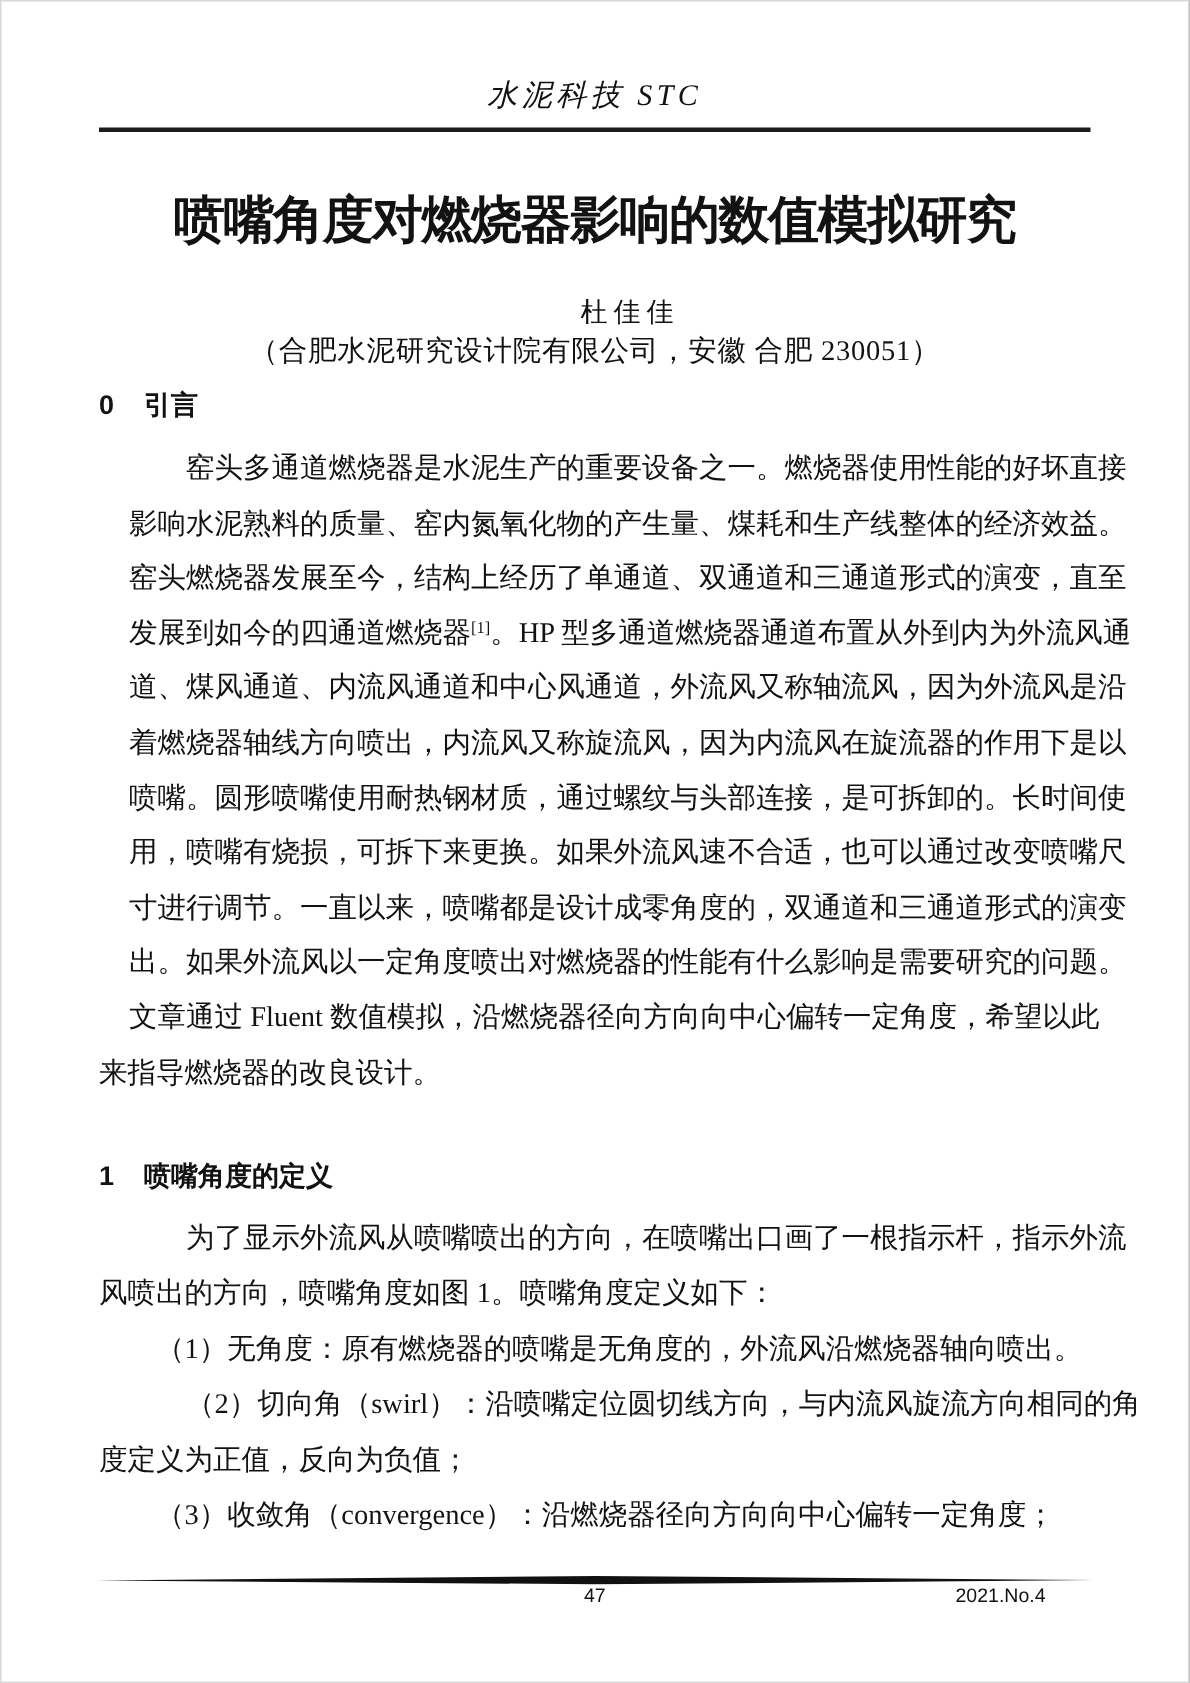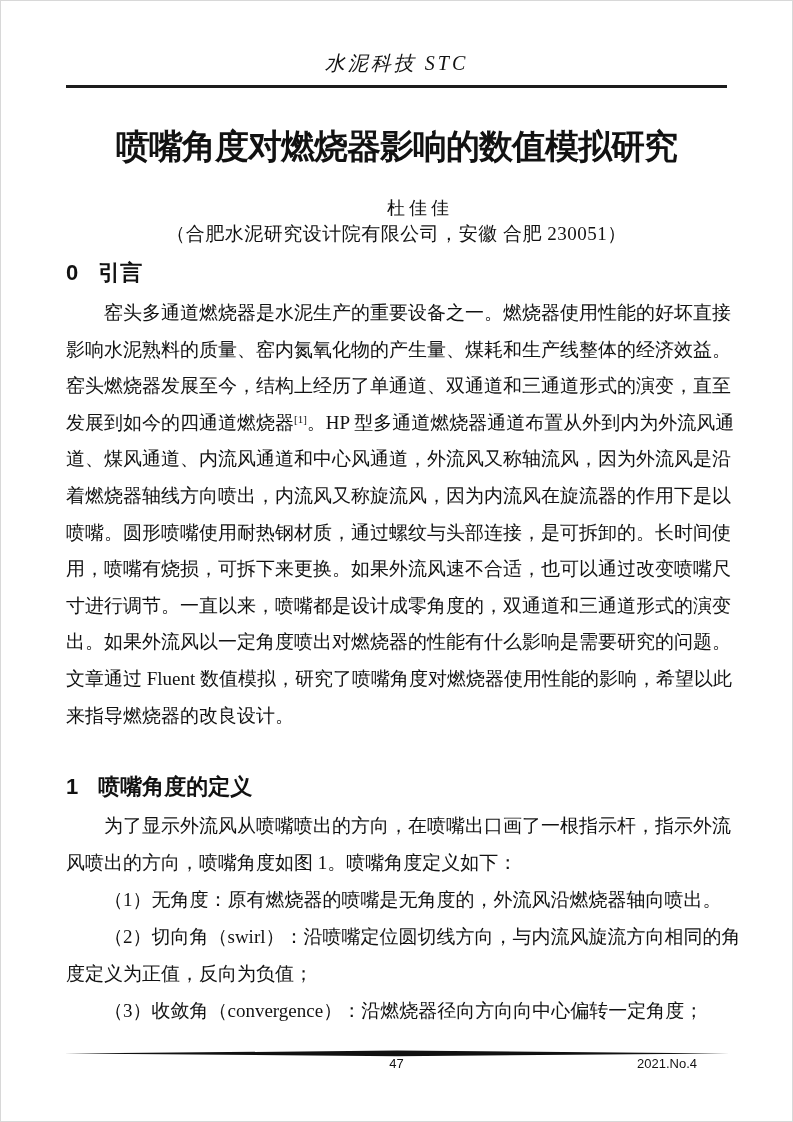--- a/index.html
+++ b/index.html
@@ -35,36 +35,37 @@
     font-size:18px;letter-spacing:4px;padding-left:47px;
   }
   .affil{
     position:absolute;top:221px;left:0;right:0;
     text-align:center;
     font-size:19px;letter-spacing:0.5px;
   }
   .sec-head{
     position:absolute;left:66px;
     font-family:"Liberation Sans","DejaVu Sans",sans-serif;
-    font-size:22px;font-weight:bold;
+    font-size:18px;font-weight:bold;
   }
   .sec-num{margin-right:20px;}
   .body-block{
     position:absolute;left:66px;width:661px;
   }
   .line{
     font-size:19px;
     line-height:36.6px;
     white-space:nowrap;
     text-align:left;
   }
   .sec1 .line{line-height:37px;}
   .fill{
     text-align:justify;
     text-align-last:justify;
+    margin-left:20px;
   }
   .indent{text-indent:2em;}
   .cite{
     font-size:11px;
     line-height:0;
     vertical-align:6px;
   }
   .foot-rule{
     position:absolute;left:64px;top:1050px;
   }
@@ -100,21 +101,21 @@
     <div class="line indent fill">窑头多通道燃烧器是水泥生产的重要设备之一。燃烧器使用性能的好坏直接</div>
     <div class="line fill">影响水泥熟料的质量、窑内氮氧化物的产生量、煤耗和生产线整体的经济效益。</div>
     <div class="line fill">窑头燃烧器发展至今，结构上经历了单通道、双通道和三通道形式的演变，直至</div>
     <div class="line fill"><span>发展到如今的四通道燃烧器</span><sup class="cite">[1]</sup><span>。HP 型多通道燃烧器通道布置从外到内为外流风通</span></div>
     <div class="line fill">道、煤风通道、内流风通道和中心风通道，外流风又称轴流风，因为外流风是沿</div>
     <div class="line fill">着燃烧器轴线方向喷出，内流风又称旋流风，因为内流风在旋流器的作用下是以</div>
     <div class="line fill">喷嘴。圆形喷嘴使用耐热钢材质，通过螺纹与头部连接，是可拆卸的。长时间使</div>
     <div class="line fill">用，喷嘴有烧损，可拆下来更换。如果外流风速不合适，也可以通过改变喷嘴尺</div>
     <div class="line fill">寸进行调节。一直以来，喷嘴都是设计成零角度的，双通道和三通道形式的演变</div>
     <div class="line fill">出。如果外流风以一定角度喷出对燃烧器的性能有什么影响是需要研究的问题。</div>
-    <div class="line fill">文章通过 Fluent 数值模拟，研究了喷嘴角度对燃烧器使用性能的影响，希望以此</div>
+    <div class="line fill">文章通过 Fluent 数值模拟，沿燃烧器径向方向向中心偏转一定角度，希望以此</div>
     <div class="line">来指导燃烧器的改良设计。</div>
   </div>
 
   <div class="sec-head" style="top:772px">
     <span class="sec-num">1</span><span>喷嘴角度的定义</span>
   </div>
 
   <div class="body-block sec1" style="top:807px">
     <div class="line indent fill">为了显示外流风从喷嘴喷出的方向，在喷嘴出口画了一根指示杆，指示外流</div>
     <div class="line">风喷出的方向，喷嘴角度如图 1。喷嘴角度定义如下：</div>

